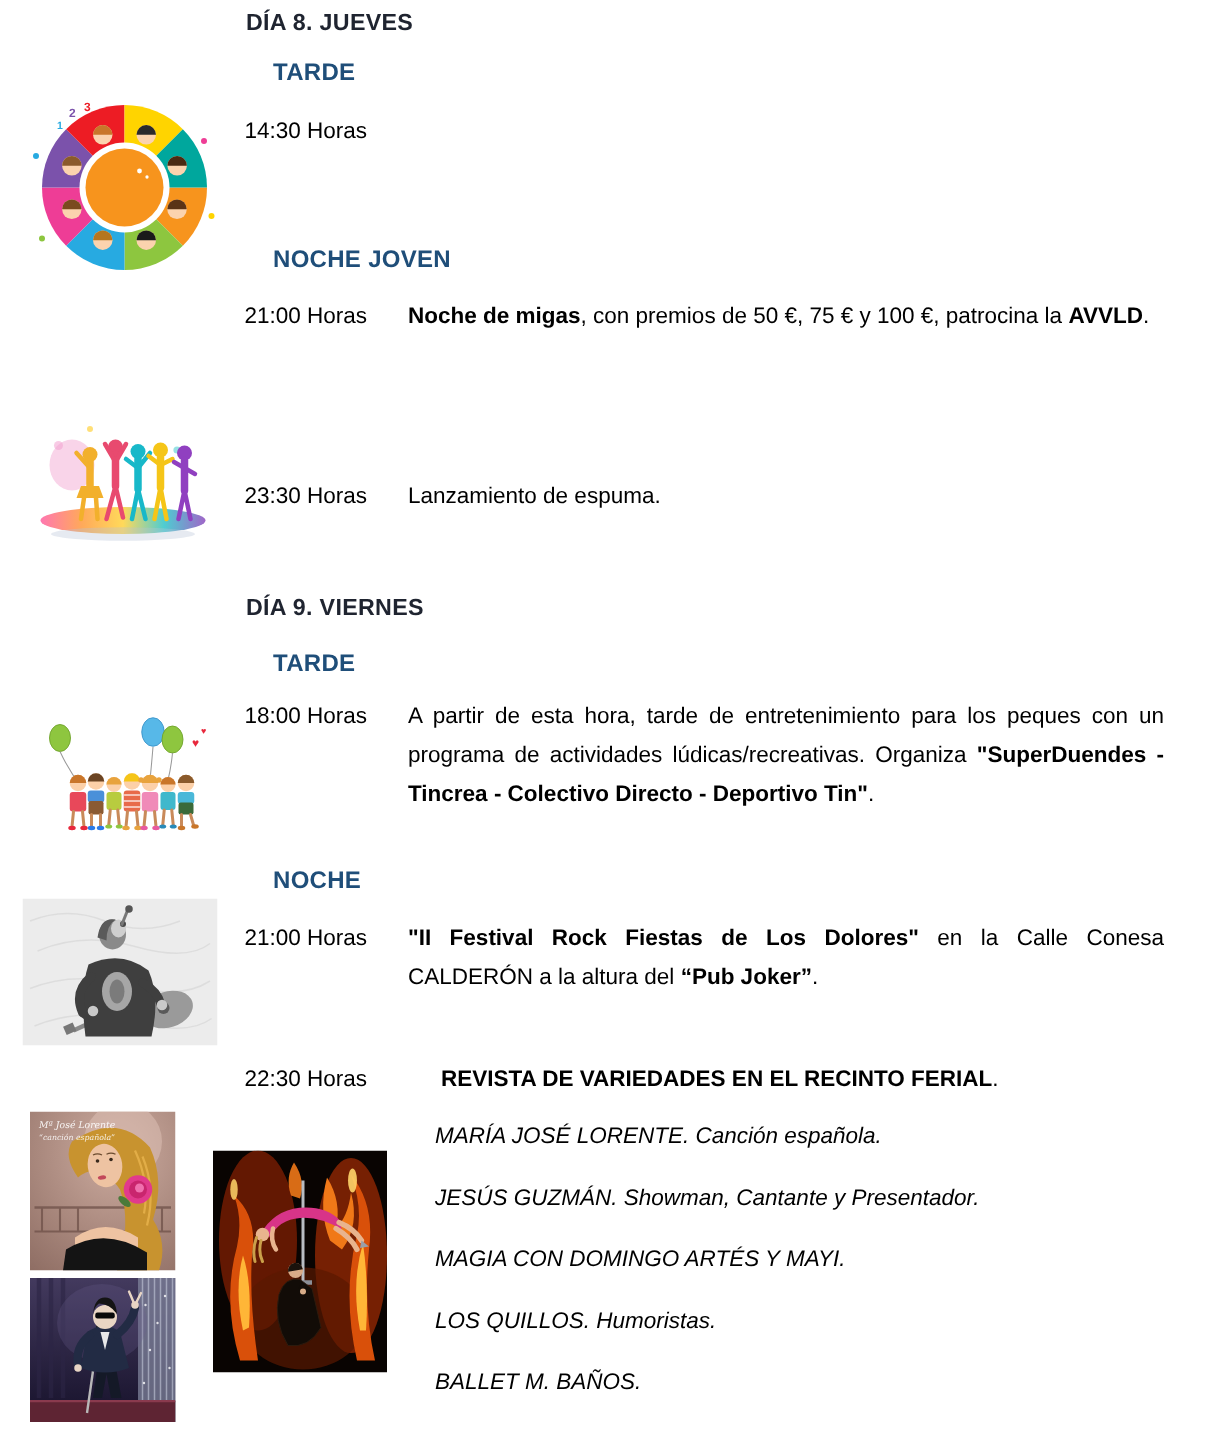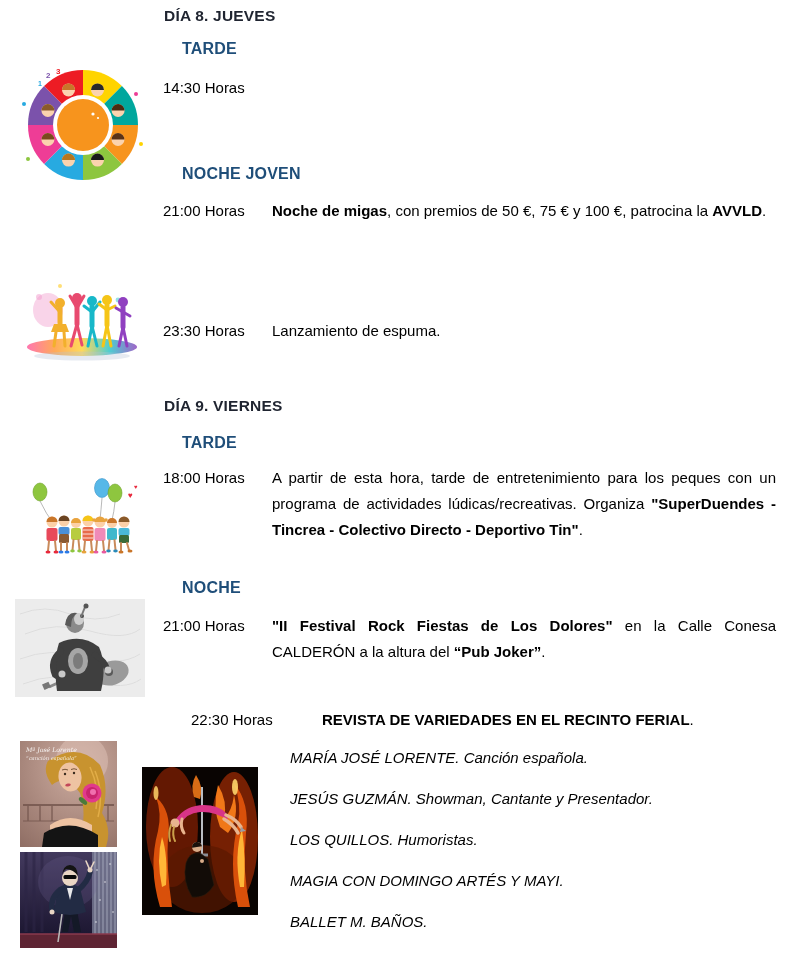--- a/index.html
+++ b/index.html
@@ -16,21 +16,21 @@
     font-weight:bold; color:var(--c-day); letter-spacing:.2px; white-space:nowrap;margin-left:35px;
   }
   .sec-title{
     position:absolute; left:182px; font-size:16px; line-height:16px;
     font-weight:bold; color:var(--c-sec); letter-spacing:.2px; white-space:nowrap;
   }
   .event{
     position:absolute; left:163px; display:flex; font-size:15px; line-height:26px;
   }
   .event .time{width:109px; flex:none;}
-  .event.wide-time .time{width:131px;margin-left:28px;}
+  .event.wide-time .time{width:131px;}
   .event .desc{width:504px; text-align:justify;}
   .event.wide-time .desc{width:482px; text-align:left; white-space:nowrap;}
   .desc .b{font-weight:bold;}
   .lineup{position:absolute; left:290px; top:750px;font-style:italic;}
   .lineup-item{font-size:15px; line-height:16px; margin-bottom:25px; white-space:nowrap;}
   .illus{position:absolute;}
   .illus svg{display:block;}
 </style>
 </head>
 <body>
@@ -73,22 +73,22 @@
   </div>
 
   <div class="event wide-time" style="top:707px">
     <div class="time">22:30 Horas</div>
     <div class="desc"><span class="b">REVISTA DE VARIEDADES EN EL RECINTO FERIAL</span><span>.</span></div>
   </div>
 
   <div class="lineup">
     <div class="lineup-item">MARÍA JOSÉ LORENTE. Canción española.</div>
     <div class="lineup-item">JESÚS GUZMÁN. Showman, Cantante y Presentador.</div>
+    <div class="lineup-item">MAGIA CON DOMINGO ARTÉS Y MAYI.</div>
     <div class="lineup-item">LOS QUILLOS. Humoristas.</div>
-    <div class="lineup-item">MAGIA CON DOMINGO ARTÉS Y MAYI.</div>
     <div class="lineup-item">BALLET M. BAÑOS.</div>
   </div>
 
   <div class="illus" style="left:18px; top:64px" aria-label="Colorful clipart of cartoon children around an orange circle">
     <svg width="130" height="122" viewBox="0 0 130 122">
       <g>
         <path d="M65,61 L120,61 A55,55 0 0 1 103.9,99.9 Z" fill="#f7941d"></path>
         <path d="M65,61 L103.9,99.9 A55,55 0 0 1 65,116 Z" fill="#8dc63f"></path>
         <path d="M65,61 L65,116 A55,55 0 0 1 26.1,99.9 Z" fill="#27aae1"></path>
         <path d="M65,61 L26.1,99.9 A55,55 0 0 1 10,61 Z" fill="#ee3d96"></path>

